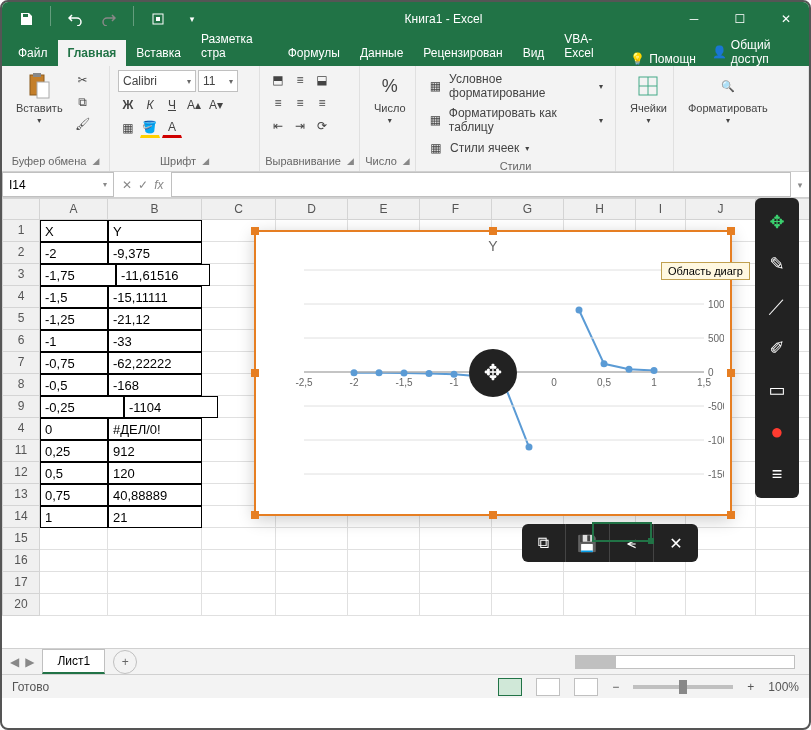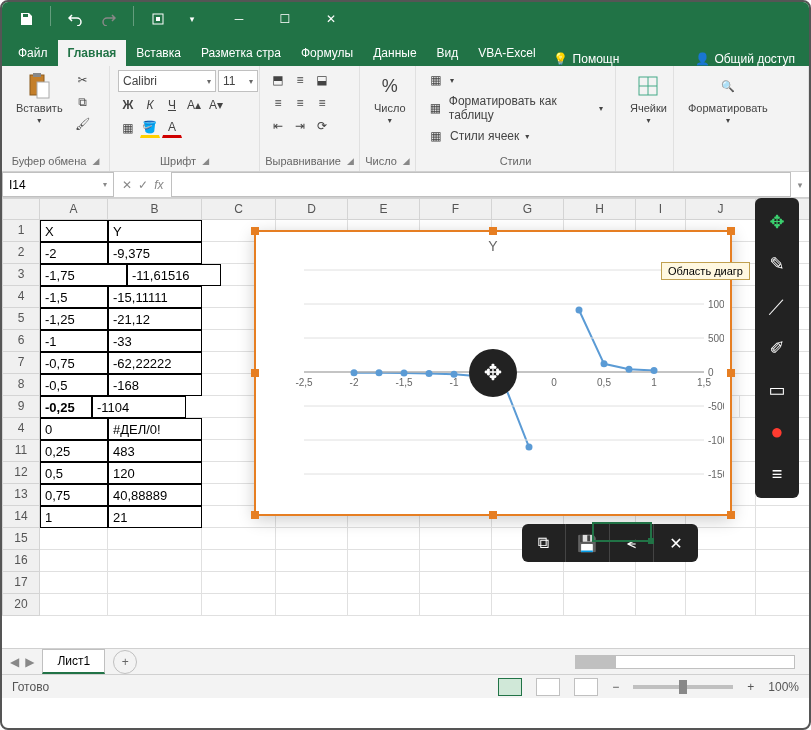--- a/index.html
+++ b/index.html
@@ -119,34 +119,36 @@
       </div>
     <div class="sep"></div>
     <div class="qbtn">
         <svg width="14" height="14" viewBox="0 0 14 14">
           <rect x="2" y="2" width="10" height="10" fill="none" stroke="#fff"></rect>
           <rect x="5" y="5" width="4" height="4" fill="#fff"></rect>
         </svg>
       </div>
     <div class="qbtn" style="font-size:9px">▾</div>
   </div>
+  <div class="title">Книга1 - Excel</div>
   <div class="winctrl">
     <div class="wc">─</div>
     <div class="wc">☐</div>
     <div class="wc">✕</div>
   </div>
 </div>
 
 <div class="tabsbar">
   <div class="tab">Файл</div>
   <div class="tab active">Главная</div>
   <div class="tab">Вставка</div>
   <div class="tab">Разметка стра</div>
   <div class="tab">Формулы</div>
   <div class="tab">Данные</div>
+  <div class="tab">Рецензирован</div>
   <div class="tab">Вид</div>
   <div class="tab">VBA-Excel</div>
   <div class="help">
       <span>💡</span>
       <span>Помощн</span>
     </div>
   <div class="spacer"></div>
   <div class="help">
       <span>👤</span>
       <span>Общий доступ</span>
@@ -175,21 +177,21 @@
     </div>
     <div class="label">
         <span>Буфер обмена</span>
         <span class="launcher">◢</span>
       </div>
   </div>
 
   <div class="group" style="width:150px">
     <div class="controls" style="flex-direction:column;gap:3px;width:100%">
       <div class="minirow">
-        <div class="combo" style="width:98px">
+        <div class="combo" style="width:78px">
             <span>Calibri</span>
             <span class="dd">▾</span>
           </div>
         <div class="combo" style="width:40px">
             <span>11</span>
             <span class="dd">▾</span>
           </div>
       </div>
       <div class="minirow">
         <div class="minibtn">
@@ -252,20 +254,21 @@
         <span>Число</span>
         <span class="launcher">◢</span>
       </div>
   </div>
 
   <div class="group" style="width:200px">
     <div class="controls">
       <div class="styles-list">
         <div class="sitem">
             <span class="sicon">▦</span>
+            <span>Условное форматирование</span>
             <span style="font-size:8px">▾</span>
           </div>
         <div class="sitem">
             <span class="sicon">▦</span>
             <span>Форматировать как таблицу</span>
             <span style="font-size:8px">▾</span>
           </div>
         <div class="sitem">
             <span class="sicon">▦</span>
             <span>Стили ячеек</span>
@@ -379,21 +382,21 @@
             <div class="cell" style="width: 72px;"></div>
             <div class="cell" style="width: 72px;"></div>
             <div class="cell" style="width: 72px;"></div>
             <div class="cell" style="width: 72px;"></div>
             <div class="cell" style="width: 72px;"></div>
             <div class="cell" style="width: 50px;"></div>
             <div class="cell" style="width: 70px;"></div>
             <div class="cell" style="width: 70px;"></div>
           </div>
           <div class="cellrow">
-            <div class="cell bordered" style="width: 87px;">-1,75</div>
+            <div class="cell bordered" style="width: 76px;">-1,75</div>
             <div class="cell bordered" style="width: 94px;">-11,61516</div>
             <div class="cell" style="width: 74px;"></div>
             <div class="cell" style="width: 72px;"></div>
             <div class="cell" style="width: 72px;"></div>
             <div class="cell" style="width: 72px;"></div>
             <div class="cell" style="width: 72px;"></div>
             <div class="cell" style="width: 72px;"></div>
             <div class="cell" style="width: 50px;"></div>
             <div class="cell" style="width: 70px;"></div>
             <div class="cell" style="width: 70px;"></div>
@@ -457,21 +460,21 @@
             <div class="cell" style="width: 72px;"></div>
             <div class="cell" style="width: 72px;"></div>
             <div class="cell" style="width: 72px;"></div>
             <div class="cell" style="width: 72px;"></div>
             <div class="cell" style="width: 72px;"></div>
             <div class="cell" style="width: 50px;"></div>
             <div class="cell" style="width: 70px;"></div>
             <div class="cell" style="width: 70px;"></div>
           </div>
           <div class="cellrow">
-            <div class="cell bordered" style="width: 52px; font-weight: bold;">-0,25</div>
+            <div class="cell bordered" style="width: 84px;">-0,25</div>
             <div class="cell bordered" style="width: 94px;">-1104</div>
             <div class="cell" style="width: 74px;"></div>
             <div class="cell" style="width: 72px;"></div>
             <div class="cell" style="width: 72px;"></div>
             <div class="cell" style="width: 72px;"></div>
             <div class="cell" style="width: 72px;"></div>
             <div class="cell" style="width: 72px;"></div>
             <div class="cell" style="width: 50px;"></div>
             <div class="cell" style="width: 70px;"></div>
             <div class="cell" style="width: 70px;"></div>
@@ -484,21 +487,21 @@
             <div class="cell" style="width: 72px;"></div>
             <div class="cell" style="width: 72px;"></div>
             <div class="cell" style="width: 72px;"></div>
             <div class="cell" style="width: 72px;"></div>
             <div class="cell" style="width: 50px;"></div>
             <div class="cell" style="width: 70px;"></div>
             <div class="cell" style="width: 70px;"></div>
           </div>
           <div class="cellrow">
             <div class="cell bordered" style="width: 68px;">0,25</div>
-            <div class="cell bordered" style="width: 94px;">483</div>
+            <div class="cell bordered" style="width: 94px;">912</div>
             <div class="cell" style="width: 74px;"></div>
             <div class="cell" style="width: 72px;"></div>
             <div class="cell" style="width: 72px;"></div>
             <div class="cell" style="width: 72px;"></div>
             <div class="cell" style="width: 72px;"></div>
             <div class="cell" style="width: 72px;"></div>
             <div class="cell" style="width: 50px;"></div>
             <div class="cell" style="width: 70px;"></div>
             <div class="cell" style="width: 70px;"></div>
           </div>

